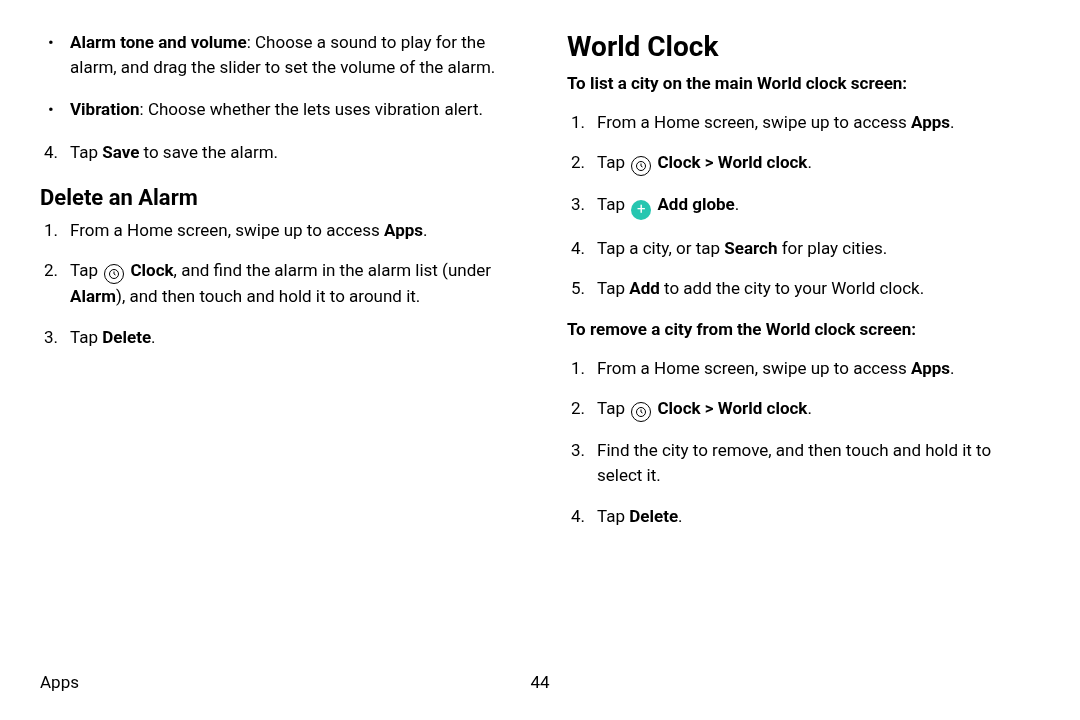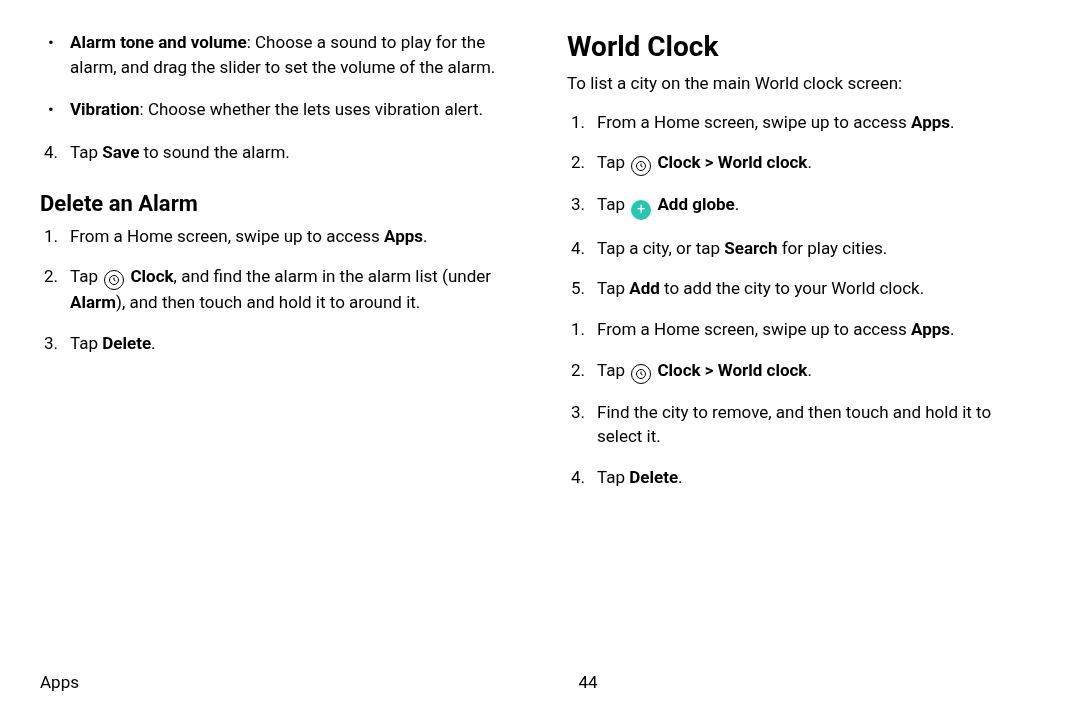--- a/index.html
+++ b/index.html
@@ -56,37 +56,38 @@
       position: absolute;
       left: -26px;
       top: 0;
     }
     .b {
       font-weight: 700;
     }
     h2.section-head {
       font-size: 22px;
       font-weight: 700;
-      margin-top: 26px;
+      margin-top: 20px;
       margin-bottom: 8px;
     }
     h1.big-head {
       font-size: 28px;
       font-weight: 700;
       margin-bottom: 8px;
     }
     p.intro {
       font-size: 17px;
       line-height: 1.45;
       margin-bottom: 16px;
     }
     p.lead {
       font-size: 17px;
       line-height: 1.45;
       margin-bottom: 14px;
+      font-weight: bold;
     }
     .icon-circle {
       display: inline-flex;
       align-items: center;
       justify-content: center;
       width: 20px;
       height: 20px;
       border: 1.5px solid #000;
       border-radius: 50%;
       vertical-align: -4px;
@@ -116,21 +117,20 @@
       bottom: 28px;
       left: 40px;
       right: 40px;
       display: flex;
       font-size: 17px;
     }
     .footer .page-num {
       position: absolute;
       left: 50%;
       transform: translateX(-50%);
-      margin-left: 48px;
     }
     .chevron {
       font-weight: 700;
     }
   </style>
 </head>
 <body>
 
 <div class="columns">
 
@@ -140,21 +140,21 @@
         <span class="b">Alarm tone and volume</span><span>: Choose a sound to play for the alarm, and drag the slider to set the volume of the alarm.</span>
       </li>
       <li class="bullet-item">
         <span class="b">Vibration</span><span>: Choose whether the lets uses vibration alert.</span>
       </li>
     </ul>
 
     <ol class="num-list">
       <li class="num-item">
         <span class="num">4.</span>
-        <span>Tap </span><span class="b">Save</span><span> to sound the alarm.</span>
+        <span>Tap </span><span class="b">Save</span><span> to save the alarm.</span>
       </li>
     </ol>
 
     <h2 class="section-head">Delete an Alarm</h2>
 
     <ol class="num-list">
       <li class="num-item">
         <span class="num">1.</span>
         <span>From a Home screen, swipe up to access </span><span class="b">Apps</span><span>.</span>
       </li>
@@ -202,20 +202,21 @@
       <li class="num-item">
         <span class="num">4.</span>
         <span>Tap a city, or tap </span><span class="b">Search</span><span> for play cities.</span>
       </li>
       <li class="num-item">
         <span class="num">5.</span>
         <span>Tap </span><span class="b">Add</span><span> to add the city to your World clock.</span>
       </li>
     </ol>
 
+    <p class="lead">To remove a city from the World clock screen:</p>
     <ol class="num-list">
       <li class="num-item">
         <span class="num">1.</span>
         <span>From a Home screen, swipe up to access </span><span class="b">Apps</span><span>.</span>
       </li>
       <li class="num-item">
         <span class="num">2.</span>
         <span>Tap </span><span class="icon-circle">
             <svg viewBox="0 0 24 24" fill="none" stroke="#000" stroke-width="2">
               <circle cx="12" cy="12" r="9"></circle>

